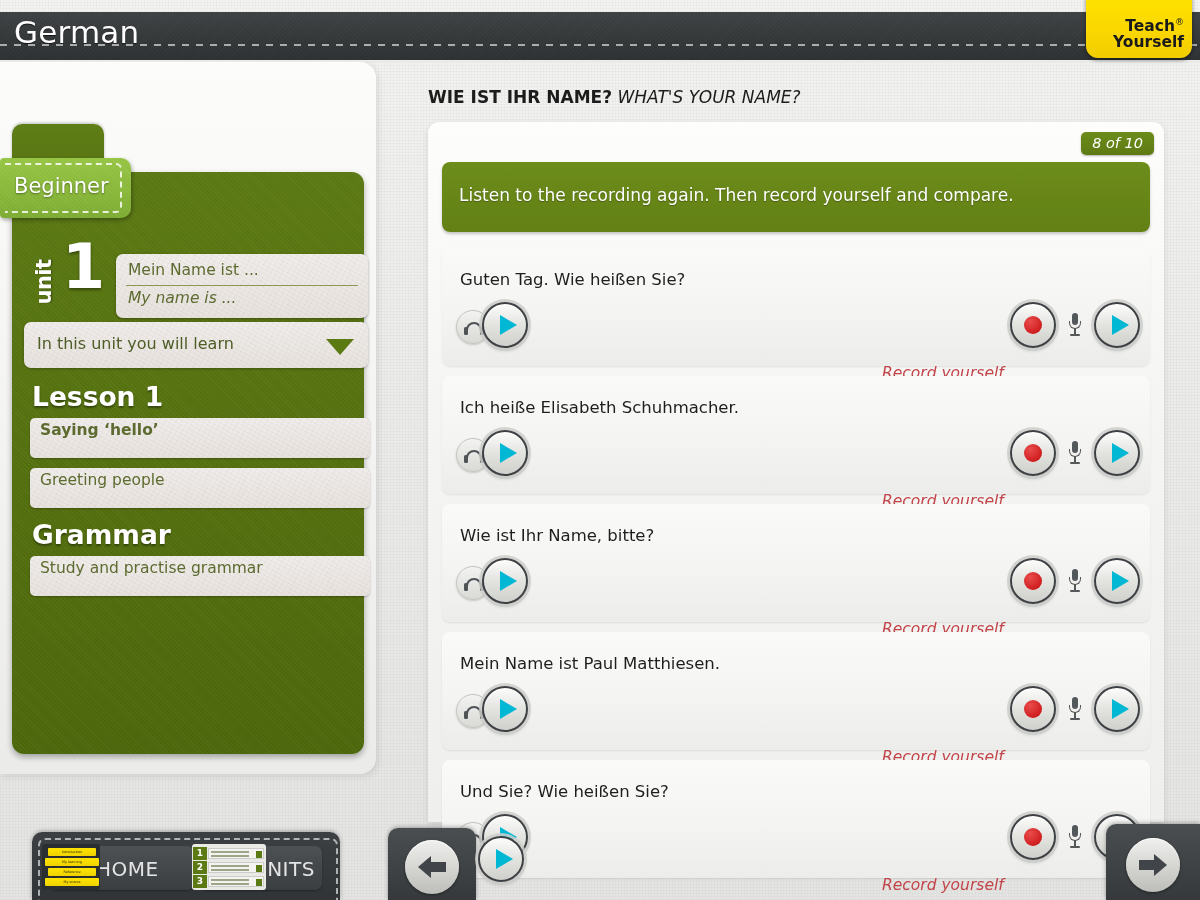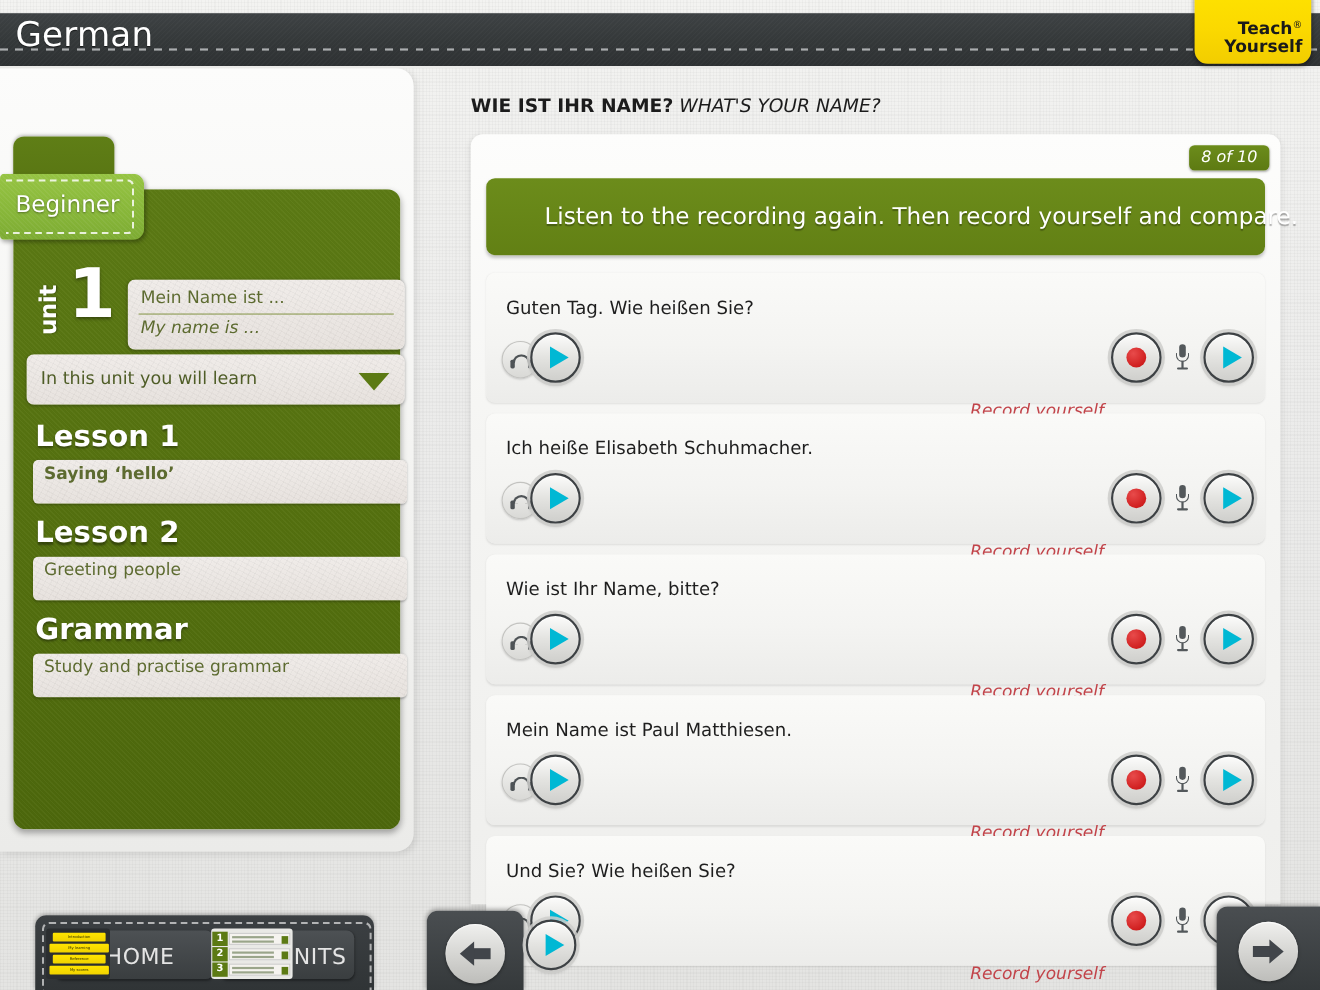--- a/index.html
+++ b/index.html
@@ -273,25 +273,24 @@
 
   #instruction-bar {
     position: absolute; left: 14px; top: 40px;
     width: 708px; height: 70px;
     background: linear-gradient(180deg, #6c8c1b 0%, #628014 100%);
     border-radius: 8px;
     box-shadow: 0 2px 3px rgba(0,0,0,0.22);
   }
   #instruction-text {
     position: absolute; left: 17px; top: 23px;
-    font-size: 21px;
+    font-size: 17px;
     color: #ffffff;
     text-shadow: 0 1px 1px rgba(0,0,0,0.3);
     white-space: nowrap;
-    margin-left: 36px;
   }
 
   
   #exercise-list {
     position: absolute; left: 14px; top: 126px;
     width: 708px;
   }
   .exercise-row {
     position: relative;
     width: 708px; height: 118px;
@@ -616,21 +615,20 @@
       <div id="lesson-list">
 
         <div class="lesson-block">
           <div class="lesson-heading">Lesson 1</div>
           <div class="lesson-sub paper">
             <div class="lesson-sub-text active">Saying ‘hello’</div>
           </div>
         </div>
 
         <div class="lesson-block">
-          <div class="lesson-heading">Lesson 2</div>
           <div class="lesson-sub paper">
             <div class="lesson-sub-text">Greeting people</div>
           </div>
         </div>
 
 
         <div class="lesson-block">
           <div class="lesson-heading">Grammar</div>
           <div class="lesson-sub paper">
             <div class="lesson-sub-text">Study and practise grammar</div>

